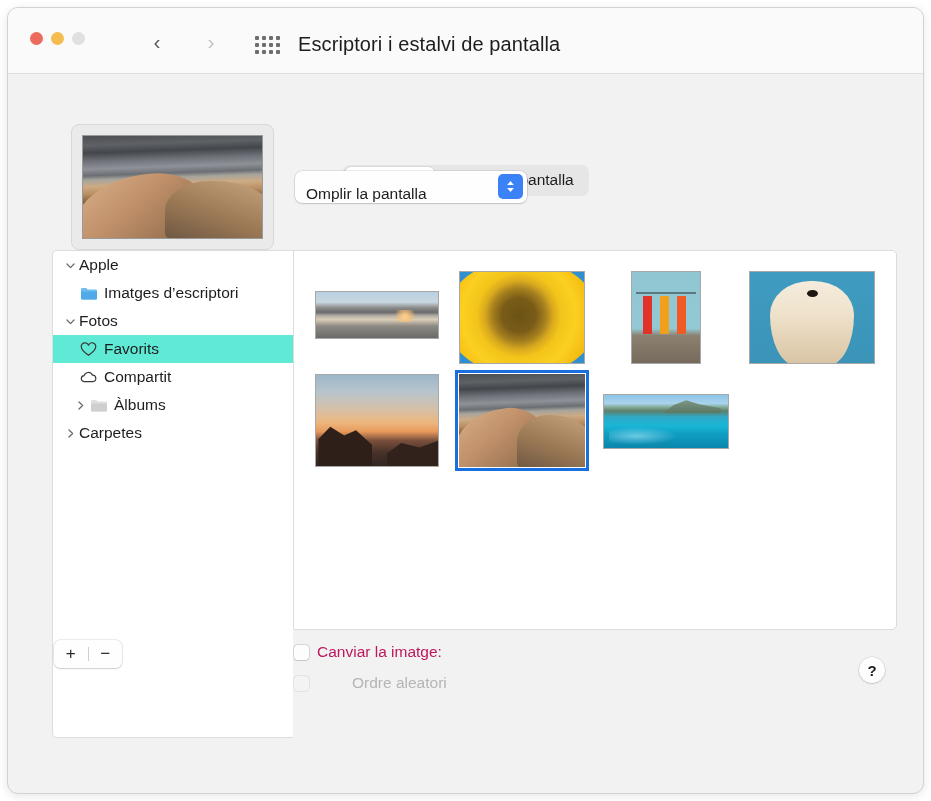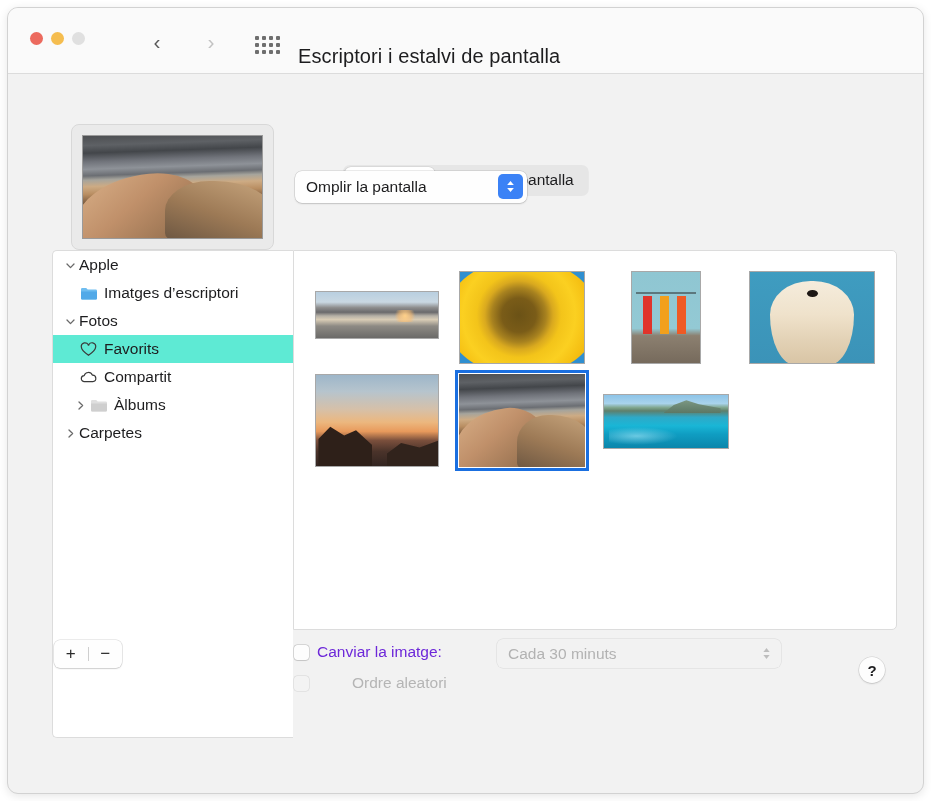--- a/index.html
+++ b/index.html
@@ -53,21 +53,21 @@
     position: absolute; top: 28px; left: 247px;
     width: 27px; height: 21px;
     display: grid;
     grid-template-columns: repeat(4, 4px);
     grid-template-rows: repeat(3, 4px);
     gap: 3px 3px;
   }
   #grid-icon i { background: #6e6e6e; border-radius: 1px; display: block; width: 4px; height: 4px; }
 
   #win-title {
-    position: absolute; top: 37px; left: 290px;
+    position: absolute; top: 25px; left: 290px;
     font-size: 20px; color: #1d1d1f; letter-spacing: .1px;
   }
 
   #search-box {
     position: absolute; top: 21px; right: 16px;
     width: 232px; height: 31px;
     background: #fbfbfb;
     border: 1px solid #e2e2e2;
     border-radius: 7px;
     display: flex; align-items: center; padding: 0 9px;
@@ -139,21 +139,21 @@
     background: linear-gradient(200deg, #c9a77f 0%, #9d7a56 55%, #6d5742 100%);
     border-radius: 40% 55% 0 8% / 50% 62% 0 12%;
   }
 
   #popup-style {
     position: absolute; left: 287px; top: 51px;
     width: 232px; height: 32px;
     background: #fefefe;
     border-radius: 7px;
     box-shadow: 0 0 0 .5px rgba(0,0,0,.16), 0 1px 2px rgba(0,0,0,.13);
-    display: flex; align-items: center;
+    display: flex; align-items: flex-end;
   }
   #popup-style-label { font-size: 15.5px; color: #1d1d1f; padding-left: 11px; }
   #popup-style-arrows {
     position: absolute; right: 4px; top: 3px;
     width: 25px; height: 25px;
     background: #3b82f6; border-radius: 5px;
     display: flex; align-items: center; justify-content: center;
   }
 
   
@@ -318,21 +318,21 @@
     position: absolute; left: 286px; top: 42px;
     display: flex; align-items: center;
   }
   .cbox {
     width: 15px; height: 15px; border-radius: 3.5px;
     background: #fdfdfd;
     box-shadow: 0 0 0 .5px rgba(0,0,0,.22), 0 .5px 1px rgba(0,0,0,.08);
     margin-right: 8px; flex: 0 0 auto;
   }
   .cbox.dim { background: #f3f3f3; box-shadow: 0 0 0 .5px rgba(0,0,0,.12); }
-  .clabel { font-size: 15.5px; color: #6d28d9; }
+  .clabel { font-size: 15.5px; color: #be185d; }
   .clabel.dim { color: #b5b5b5; margin-left: 35px; }
 
   #popup-interval {
     position: absolute; left: 489px; top: 7px;
     width: 284px; height: 29px;
     background: #f2f2f2;
     border-radius: 6px;
     box-shadow: 0 0 0 .5px rgba(0,0,0,.10);
     display: flex; align-items: center;
   }
@@ -519,26 +519,17 @@
     <div id="chk-change-row">
       <span class="cbox"></span>
       <span class="clabel">Canviar la imatge:</span>
     </div>
 
     <div id="chk-random-row">
       <span class="cbox dim"></span>
       <span class="clabel dim">Ordre aleatori</span>
     </div>
 
-    <div id="popup-interval">
-      <span id="popup-interval-label">Cada 30 minuts</span>
-      <span id="popup-interval-arrows">
-        <svg width="11" height="17" viewBox="0 0 11 17">
-          <path d="M5.5 3 L2.4 7 H8.6 Z" fill="#bdbdbd"></path>
-          <path d="M5.5 14 L2.4 10 H8.6 Z" fill="#bdbdbd"></path>
-        </svg>
-      </span>
-    </div>
 
     <div id="help-btn">?</div>
   </div>
 
 </div>
 
 </body></html>

